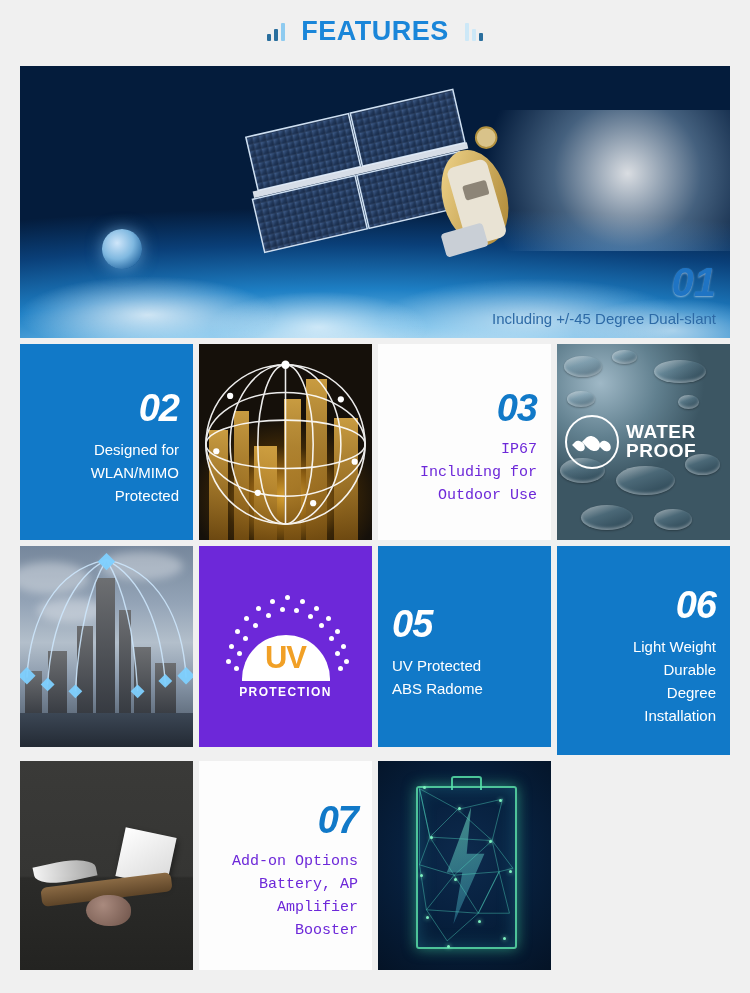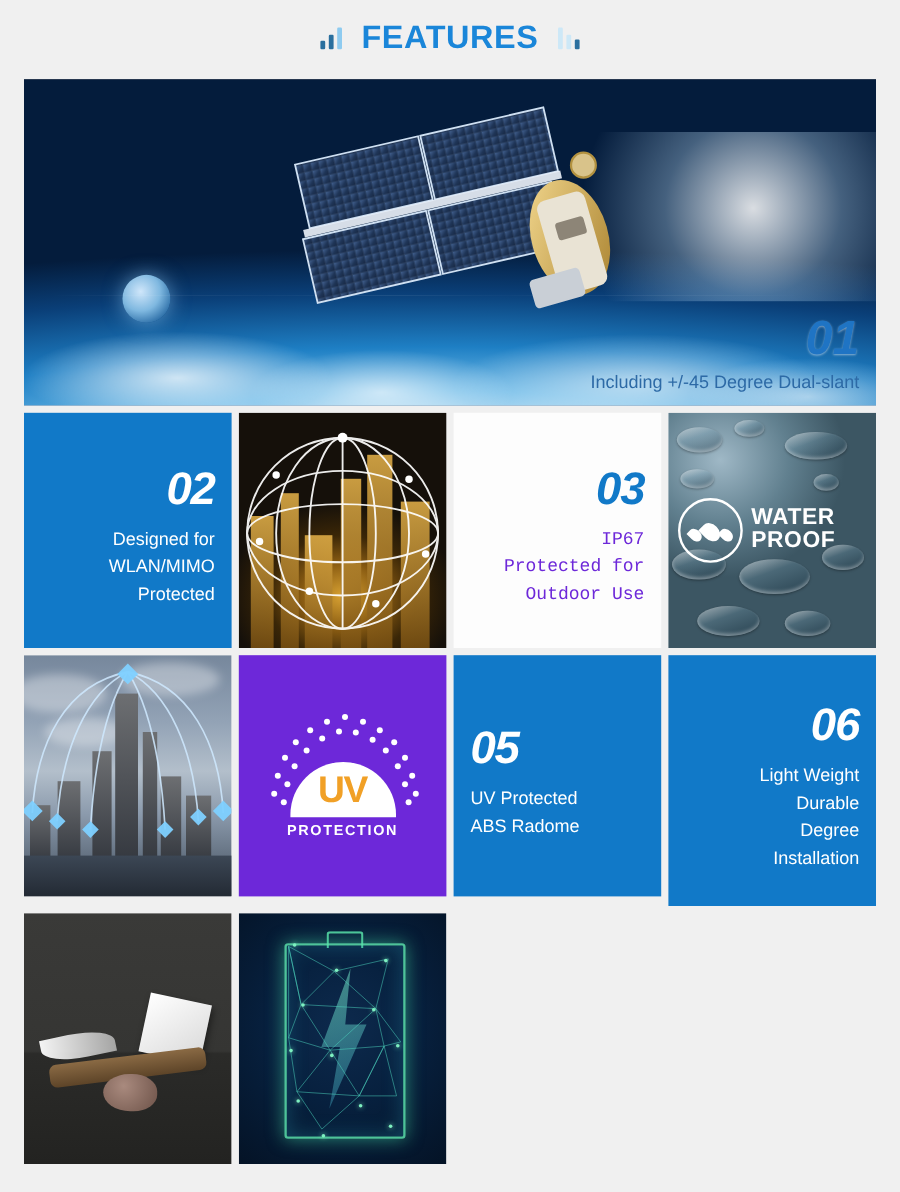--- a/index.html
+++ b/index.html
@@ -292,21 +292,21 @@
           <circle cx="66" cy="92" r="1.8"></circle>
         </g>
       </svg>
     </div>
 
     <div class="cell r2 txt-white align-right">
       <div class="card-inner">
         <div class="num b">03</div>
         <div class="lines b">
           <div>IP67</div>
-          <div>Protected for</div>
+          <div>Including for</div>
           <div>Outdoor Use</div>
         </div>
       </div>
     </div>
 
     <div class="cell r2">
       <div class="waterbg"></div>
       <div class="drop" style="left:4%;top:6%;width:22%;height:11%"></div>
       <div class="drop" style="left:32%;top:3%;width:14%;height:7%"></div>
       <div class="drop" style="left:56%;top:8%;width:30%;height:12%"></div>
@@ -425,20 +425,31 @@
     </div>
 
     <div class="cell r4">
       <div class="balbg"></div>
       <div class="feather"></div>
       <div class="whitebox"></div>
       <div class="log"></div>
       <div class="stone"></div>
     </div>
 
+    <div class="cell r4 txt-white align-right">
+      <div class="card-inner">
+        <div class="num b">07</div>
+        <div class="lines b">
+          <div>Add-on Options</div>
+          <div>Battery, AP</div>
+          <div>Amplifier</div>
+          <div>Booster</div>
+        </div>
+      </div>
+    </div>
 
     <div class="cell r4">
       <div class="batbg"></div>
       <div class="bat-cap"></div>
       <div class="bat-body"></div>
       <div class="bolt"></div>
       <svg style="position:absolute;inset:0" viewBox="0 0 100 120">
         <g stroke="#4fd8c0" stroke-width=".4" fill="none" opacity=".6">
           <path d="M24 16 L46 28 L30 44 Z M46 28 L72 22 L66 46 Z M30 44 L66 46 L44 66 Z
                    M24 60 L44 66 L28 86 Z M44 66 L70 64 L58 88 Z M28 86 L58 88 L40 104 Z

